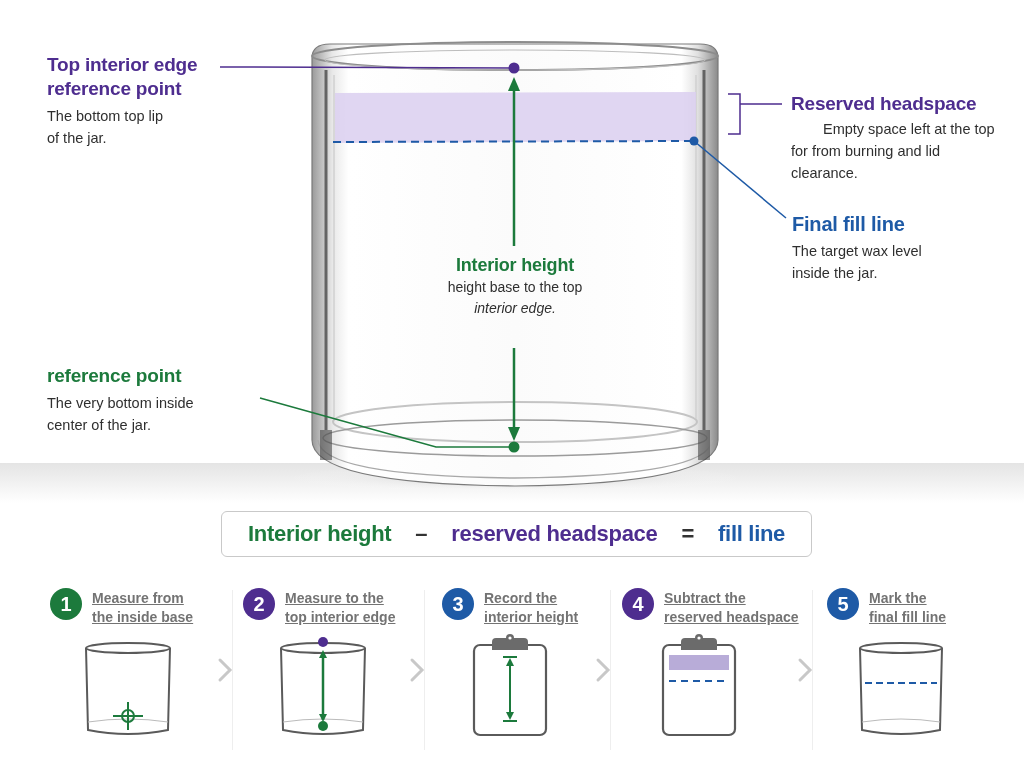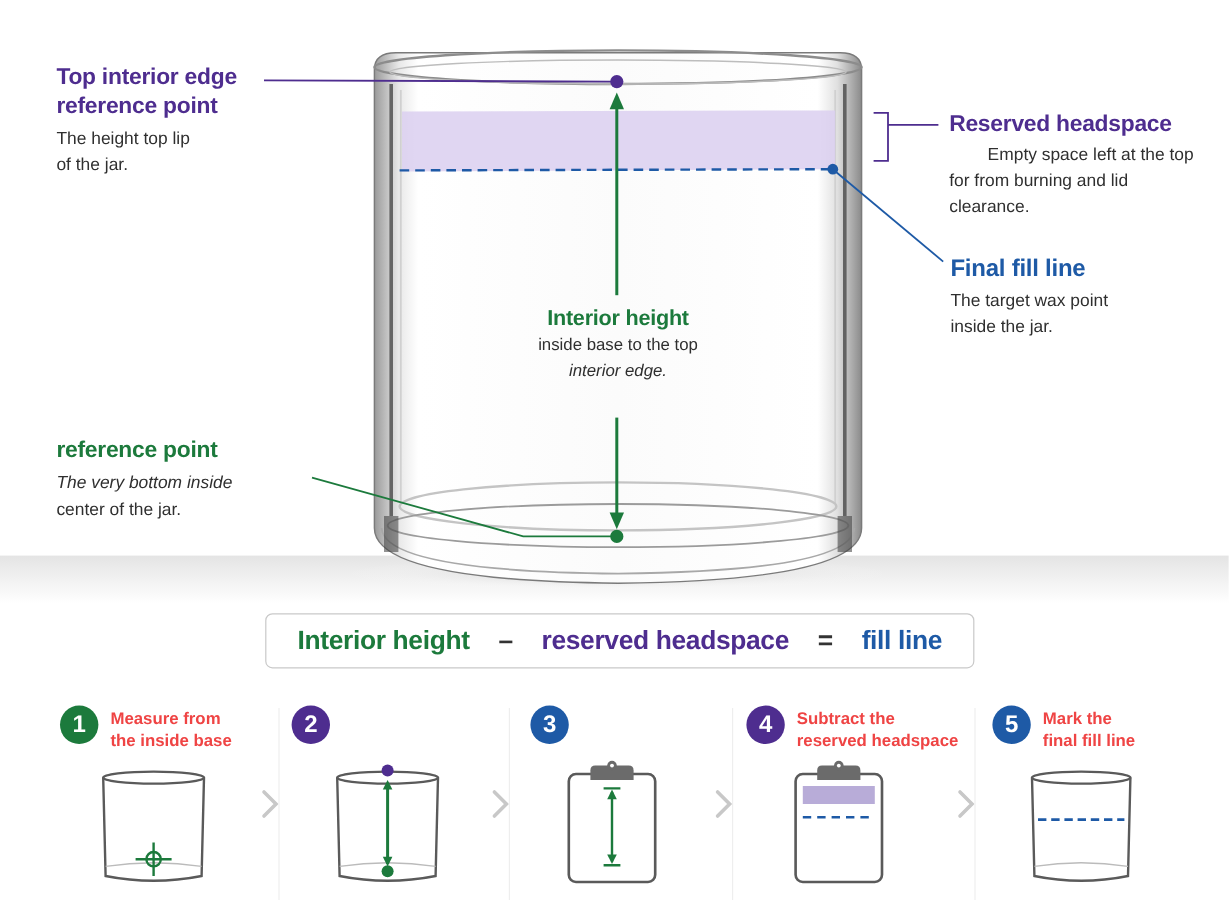--- a/index.html
+++ b/index.html
@@ -21,21 +21,21 @@
     display: flex; align-items: center; justify-content: center; gap: 18px;
     font-weight: bold; font-size: 22px; letter-spacing: -0.3px;
   }
   .formula-op { color: #333; font-size: 22px; padding: 0 6px; }
 
   .step { position: absolute; top: 588px; display: flex; align-items: flex-start; gap: 10px; }
   .step-num {
     width: 32px; height: 32px; border-radius: 50%; color: #fff; font-weight: bold;
     font-size: 20px; display: flex; align-items: center; justify-content: center; flex: none;
   }
-  .step-label { font-weight: bold; font-size: 14px; line-height: 19px; color: #ef4444; padding-top: 1px; }
+  .step-label { font-weight: bold; font-size: 14px; line-height: 19px; color: #737373; padding-top: 1px; text-decoration: underline; }
 
   .step-divider { position: absolute; top: 590px; width: 1px; height: 160px; background: #eeeeee; }
 </style>
 </head>
 <body>
 
 <svg id="diagram-svg" width="1024" height="768" viewBox="0 0 1024 768">
   <defs>
     <linearGradient id="glassSide" x1="0" x2="1" y1="0" y2="0">
       <stop offset="0" stop-color="#9a9a9a"></stop>
@@ -156,46 +156,46 @@
       <path d="M860 648 L862 730 Q901 738 940 730 L942 648"></path>
       <path d="M862 722 Q901 716 940 722" stroke="#bbb" stroke-width="1.2"></path>
     </g>
     <line x1="865" y1="683" x2="937" y2="683" stroke="#1e5aa6" stroke-width="2.2" stroke-dasharray="7 4"></line>
   </g>
 </svg>
 
 <div class="abs" style="left:47px; top:53px;">
   <div class="callout-title purple">Top interior edge</div>
   <div class="callout-title purple">reference point</div>
-  <div class="callout-desc" style="margin-top:4px;">The height top lip</div>
+  <div class="callout-desc" style="margin-top:4px;">The bottom top lip</div>
   <div class="callout-desc">of the jar.</div>
 </div>
 
 <div class="abs" style="left:791px; top:92px;">
   <div class="callout-title purple">Reserved headspace</div>
   <div class="callout-desc" style="margin-top:2px;margin-left:32px;">Empty space left at the top</div>
   <div class="callout-desc">for from burning and lid</div>
   <div class="callout-desc">clearance.</div>
 </div>
 
 <div class="abs" style="left:792px; top:212px;">
   <div class="callout-title blue" style="font-size:20px;">Final fill line</div>
-  <div class="callout-desc" style="margin-top:4px;">The target wax point</div>
+  <div class="callout-desc" style="margin-top:4px;">The target wax level</div>
   <div class="callout-desc">inside the jar.</div>
 </div>
 
 <div class="abs" style="left:405px; top:253px; width:220px; text-align:center;">
   <div class="callout-title green" style="font-size:18px;">Interior height</div>
-  <div class="callout-desc" style="font-size:14px; line-height:21px;">inside base to the top</div>
+  <div class="callout-desc" style="font-size:14px; line-height:21px;">height base to the top</div>
   <div class="callout-desc" style="font-size:14px; line-height:21px;font-style:italic;">interior edge.</div>
 </div>
 
 <div class="abs" style="left:47px; top:364px;">
   <div class="callout-title green">reference point</div>
-  <div class="callout-desc" style="margin-top:4px;font-style:italic;">The very bottom inside</div>
+  <div class="callout-desc" style="margin-top:4px;">The very bottom inside</div>
   <div class="callout-desc">center of the jar.</div>
 </div>
 
 <div class="formula-box">
   <span class="green">Interior height</span>
   <span class="formula-op">–</span>
   <span class="purple">reserved headspace</span>
   <span class="formula-op">=</span>
   <span class="blue">fill line</span>
 </div>
@@ -208,24 +208,32 @@
 <div class="step" style="left:50px;">
   <div class="step-num" style="background:#1c7a3c;">1</div>
   <div class="step-label">
     <div>Measure from</div>
     <div>the inside base</div>
   </div>
 </div>
 
 <div class="step" style="left:243px;">
   <div class="step-num" style="background:#4e2d8f;">2</div>
+  <div class="step-label">
+    <div>Measure to the</div>
+    <div>top interior edge</div>
+  </div>
 </div>
 
 <div class="step" style="left:442px;">
   <div class="step-num" style="background:#1e5aa6;">3</div>
+  <div class="step-label">
+    <div>Record the</div>
+    <div>interior height</div>
+  </div>
 </div>
 
 <div class="step" style="left:622px;">
   <div class="step-num" style="background:#4e2d8f;">4</div>
   <div class="step-label">
     <div>Subtract the</div>
     <div>reserved headspace</div>
   </div>
 </div>
 

